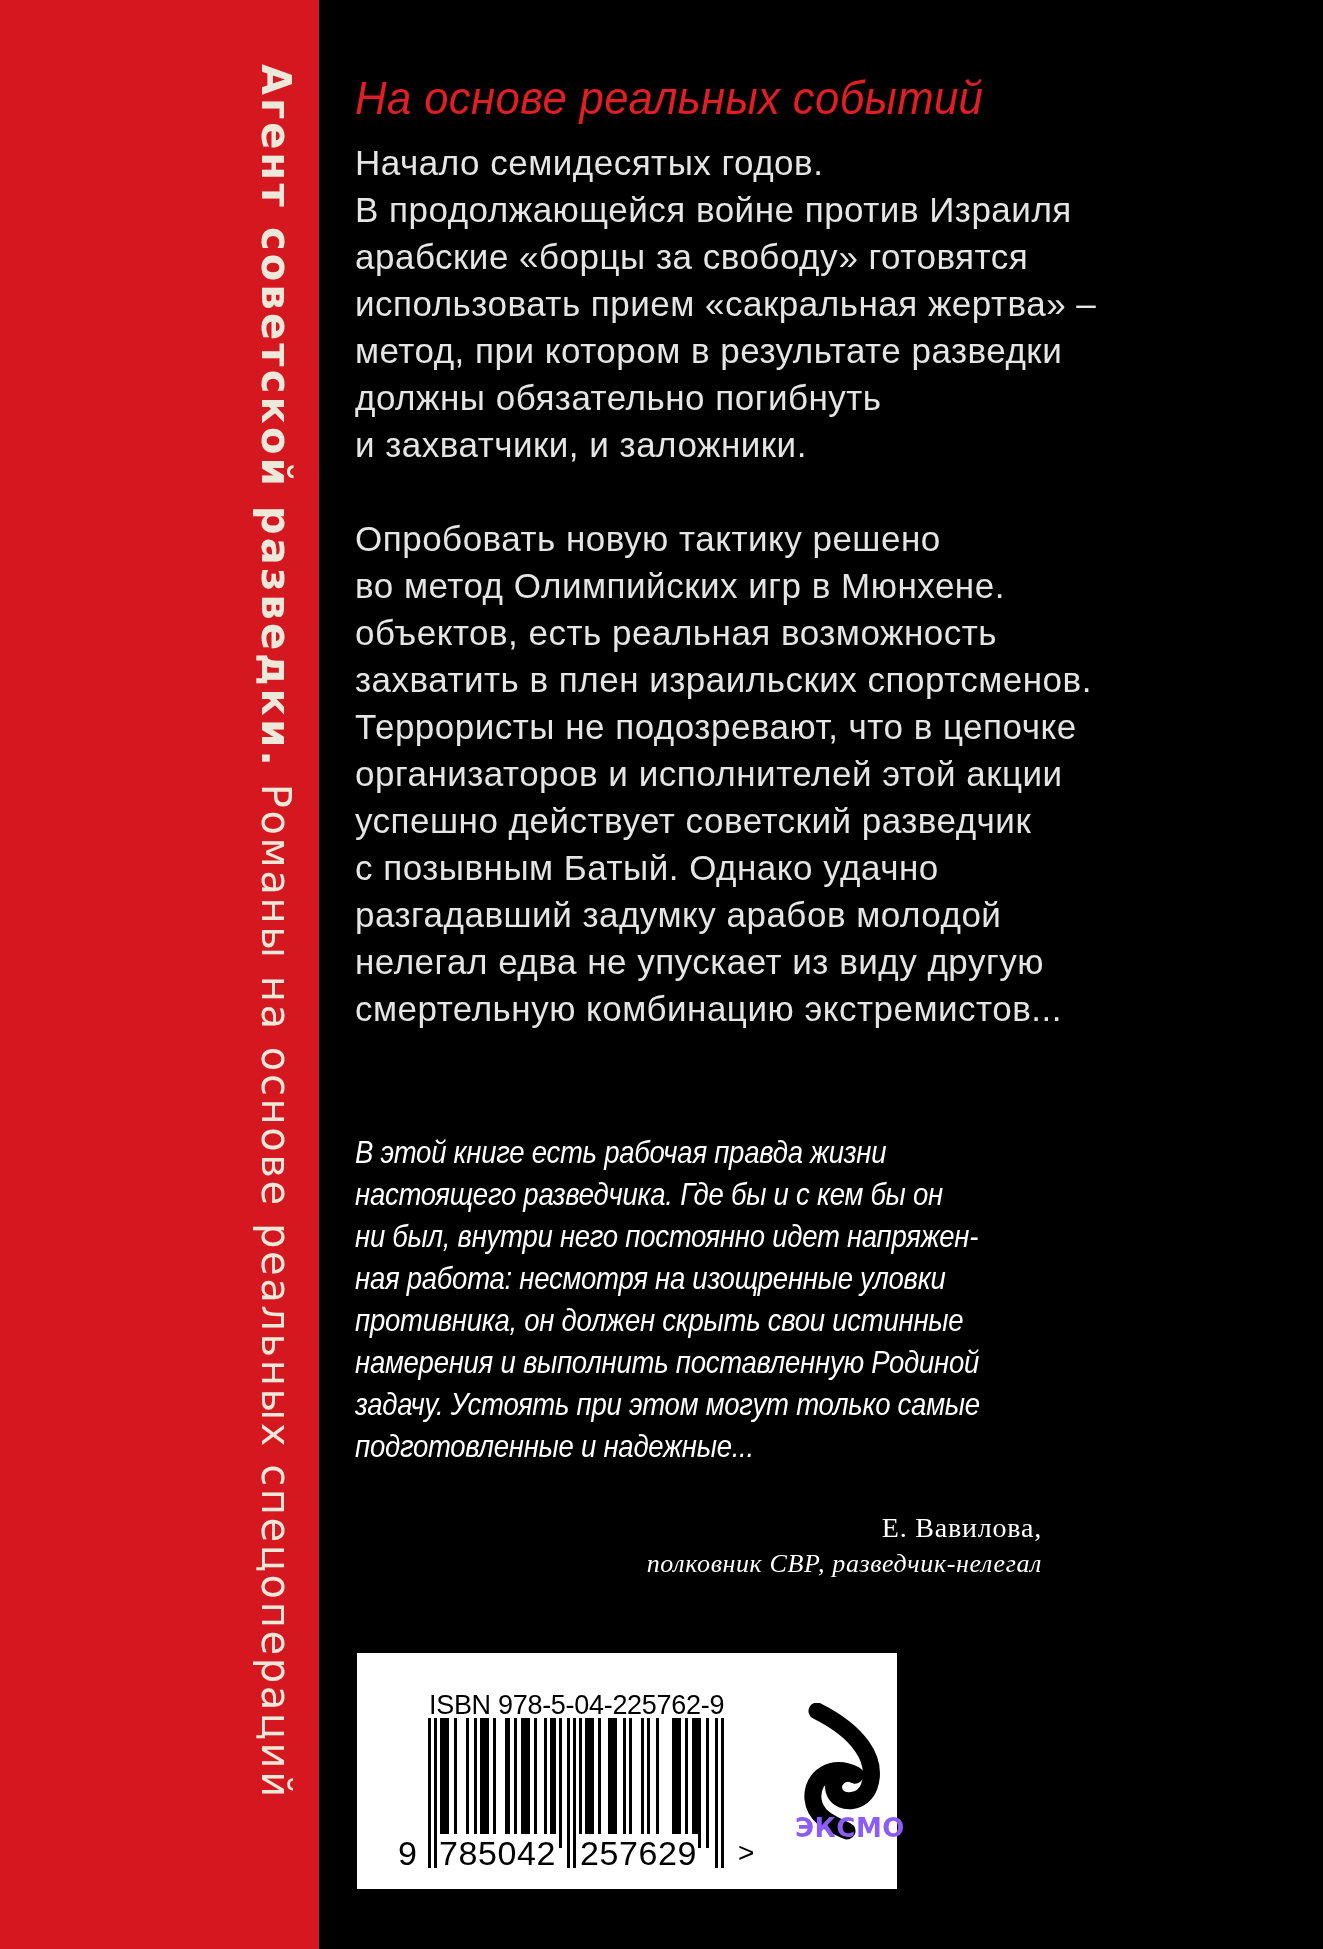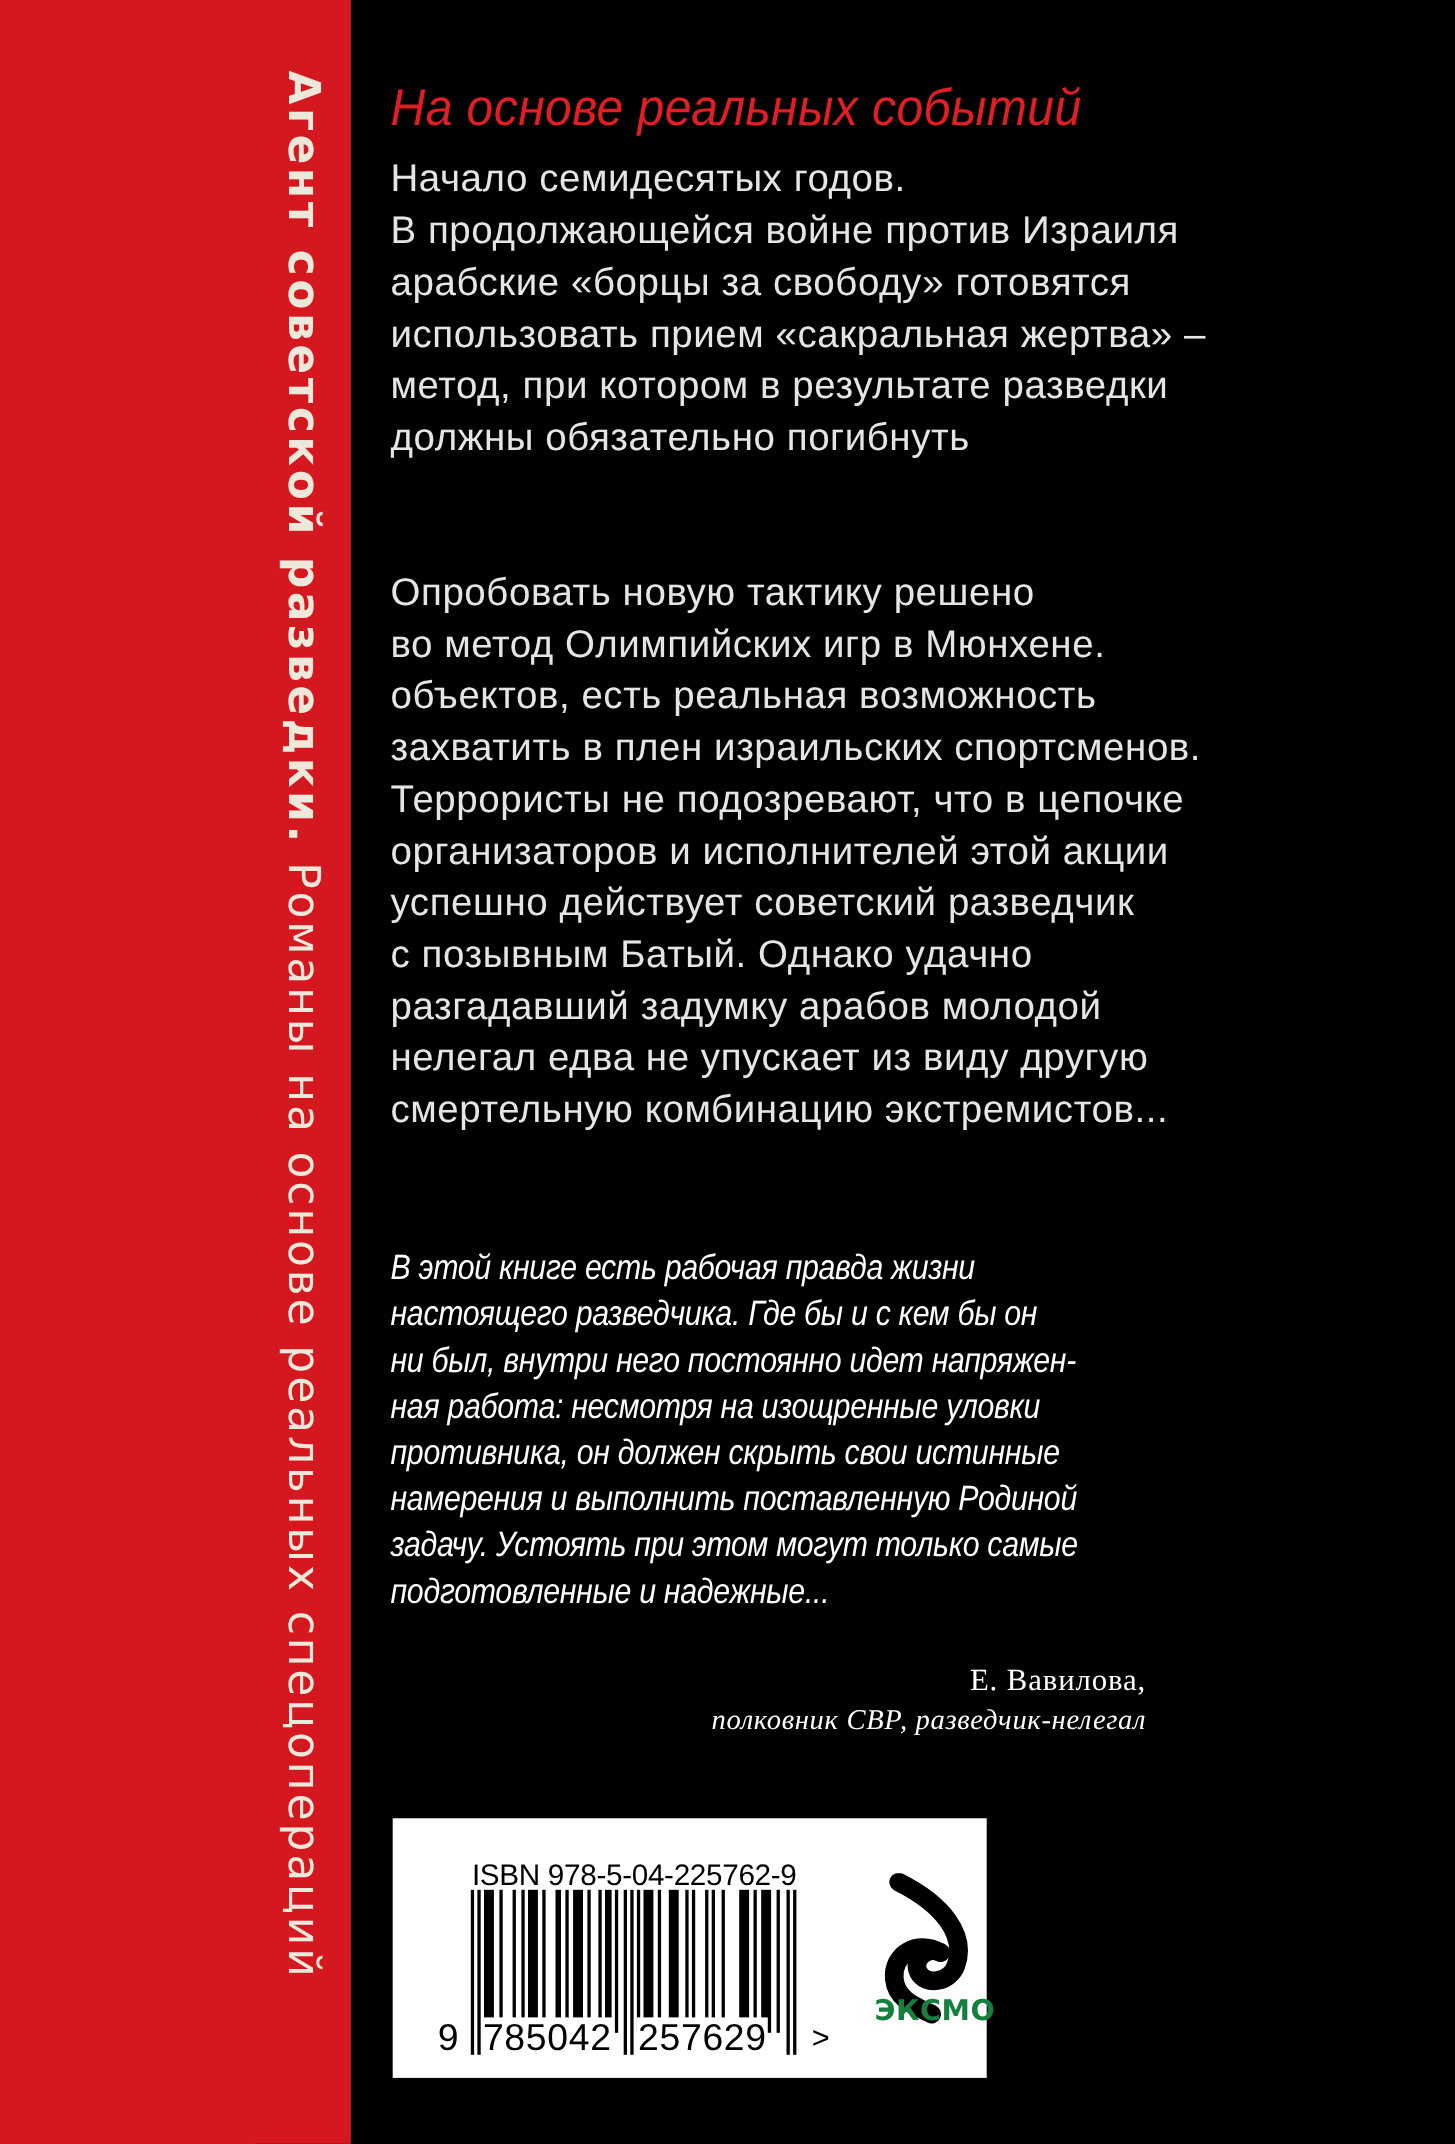--- a/index.html
+++ b/index.html
@@ -68,21 +68,21 @@
     .bar { position: absolute; top: 0; background: #000; }
     .ean-digits {
       position: absolute; left: 40px; top: 181px;
       font-family: "Liberation Sans", sans-serif; font-size: 34px; color: #000;
       white-space: nowrap;
     }
     .ean-digits span { position: absolute; top: 0; background: #fff; padding: 0 1px; }
     .logo { position: absolute; left: 440px; top: 50px; width: 110px; height: 140px; }
     .logo-word {
       position: absolute; left: 438px; top: 160px; width: 100px; text-align: center;
-      font-family: "DejaVu Sans", sans-serif; font-weight: bold; font-size: 26px; color: #15803d;
+      font-family: "DejaVu Sans", sans-serif; font-weight: bold; font-size: 26px; color: #8b5cf6;
       letter-spacing: 0.5px;
     }
   </style>
 </head>
 <body>
 
 <div class="page">
 
   <div class="spine-panel">
     <div class="spine-text">
@@ -95,20 +95,21 @@
 
   <div class="heading">На основе реальных событий</div>
 
   <div class="para p1">
     <span class="line">Начало семидесятых годов.</span>
     <span class="line">В продолжающейся войне против Израиля</span>
     <span class="line">арабские «борцы за свободу» готовятся</span>
     <span class="line">использовать прием «сакральная жертва» –</span>
     <span class="line">метод, при котором в результате разведки</span>
     <span class="line">должны обязательно погибнуть</span>
+    <span class="line">и захватчики, и заложники.</span>
   </div>
 
   <div class="para p2">
     <span class="line">Опробовать новую тактику решено</span>
     <span class="line">во метод Олимпийских игр в Мюнхене.</span>
     <span class="line">объектов, есть реальная возможность</span>
     <span class="line">захватить в плен израильских спортсменов.</span>
     <span class="line">Террористы не подозревают, что в цепочке</span>
     <span class="line">организаторов и исполнителей этой акции</span>
     <span class="line">успешно действует советский разведчик</span>

